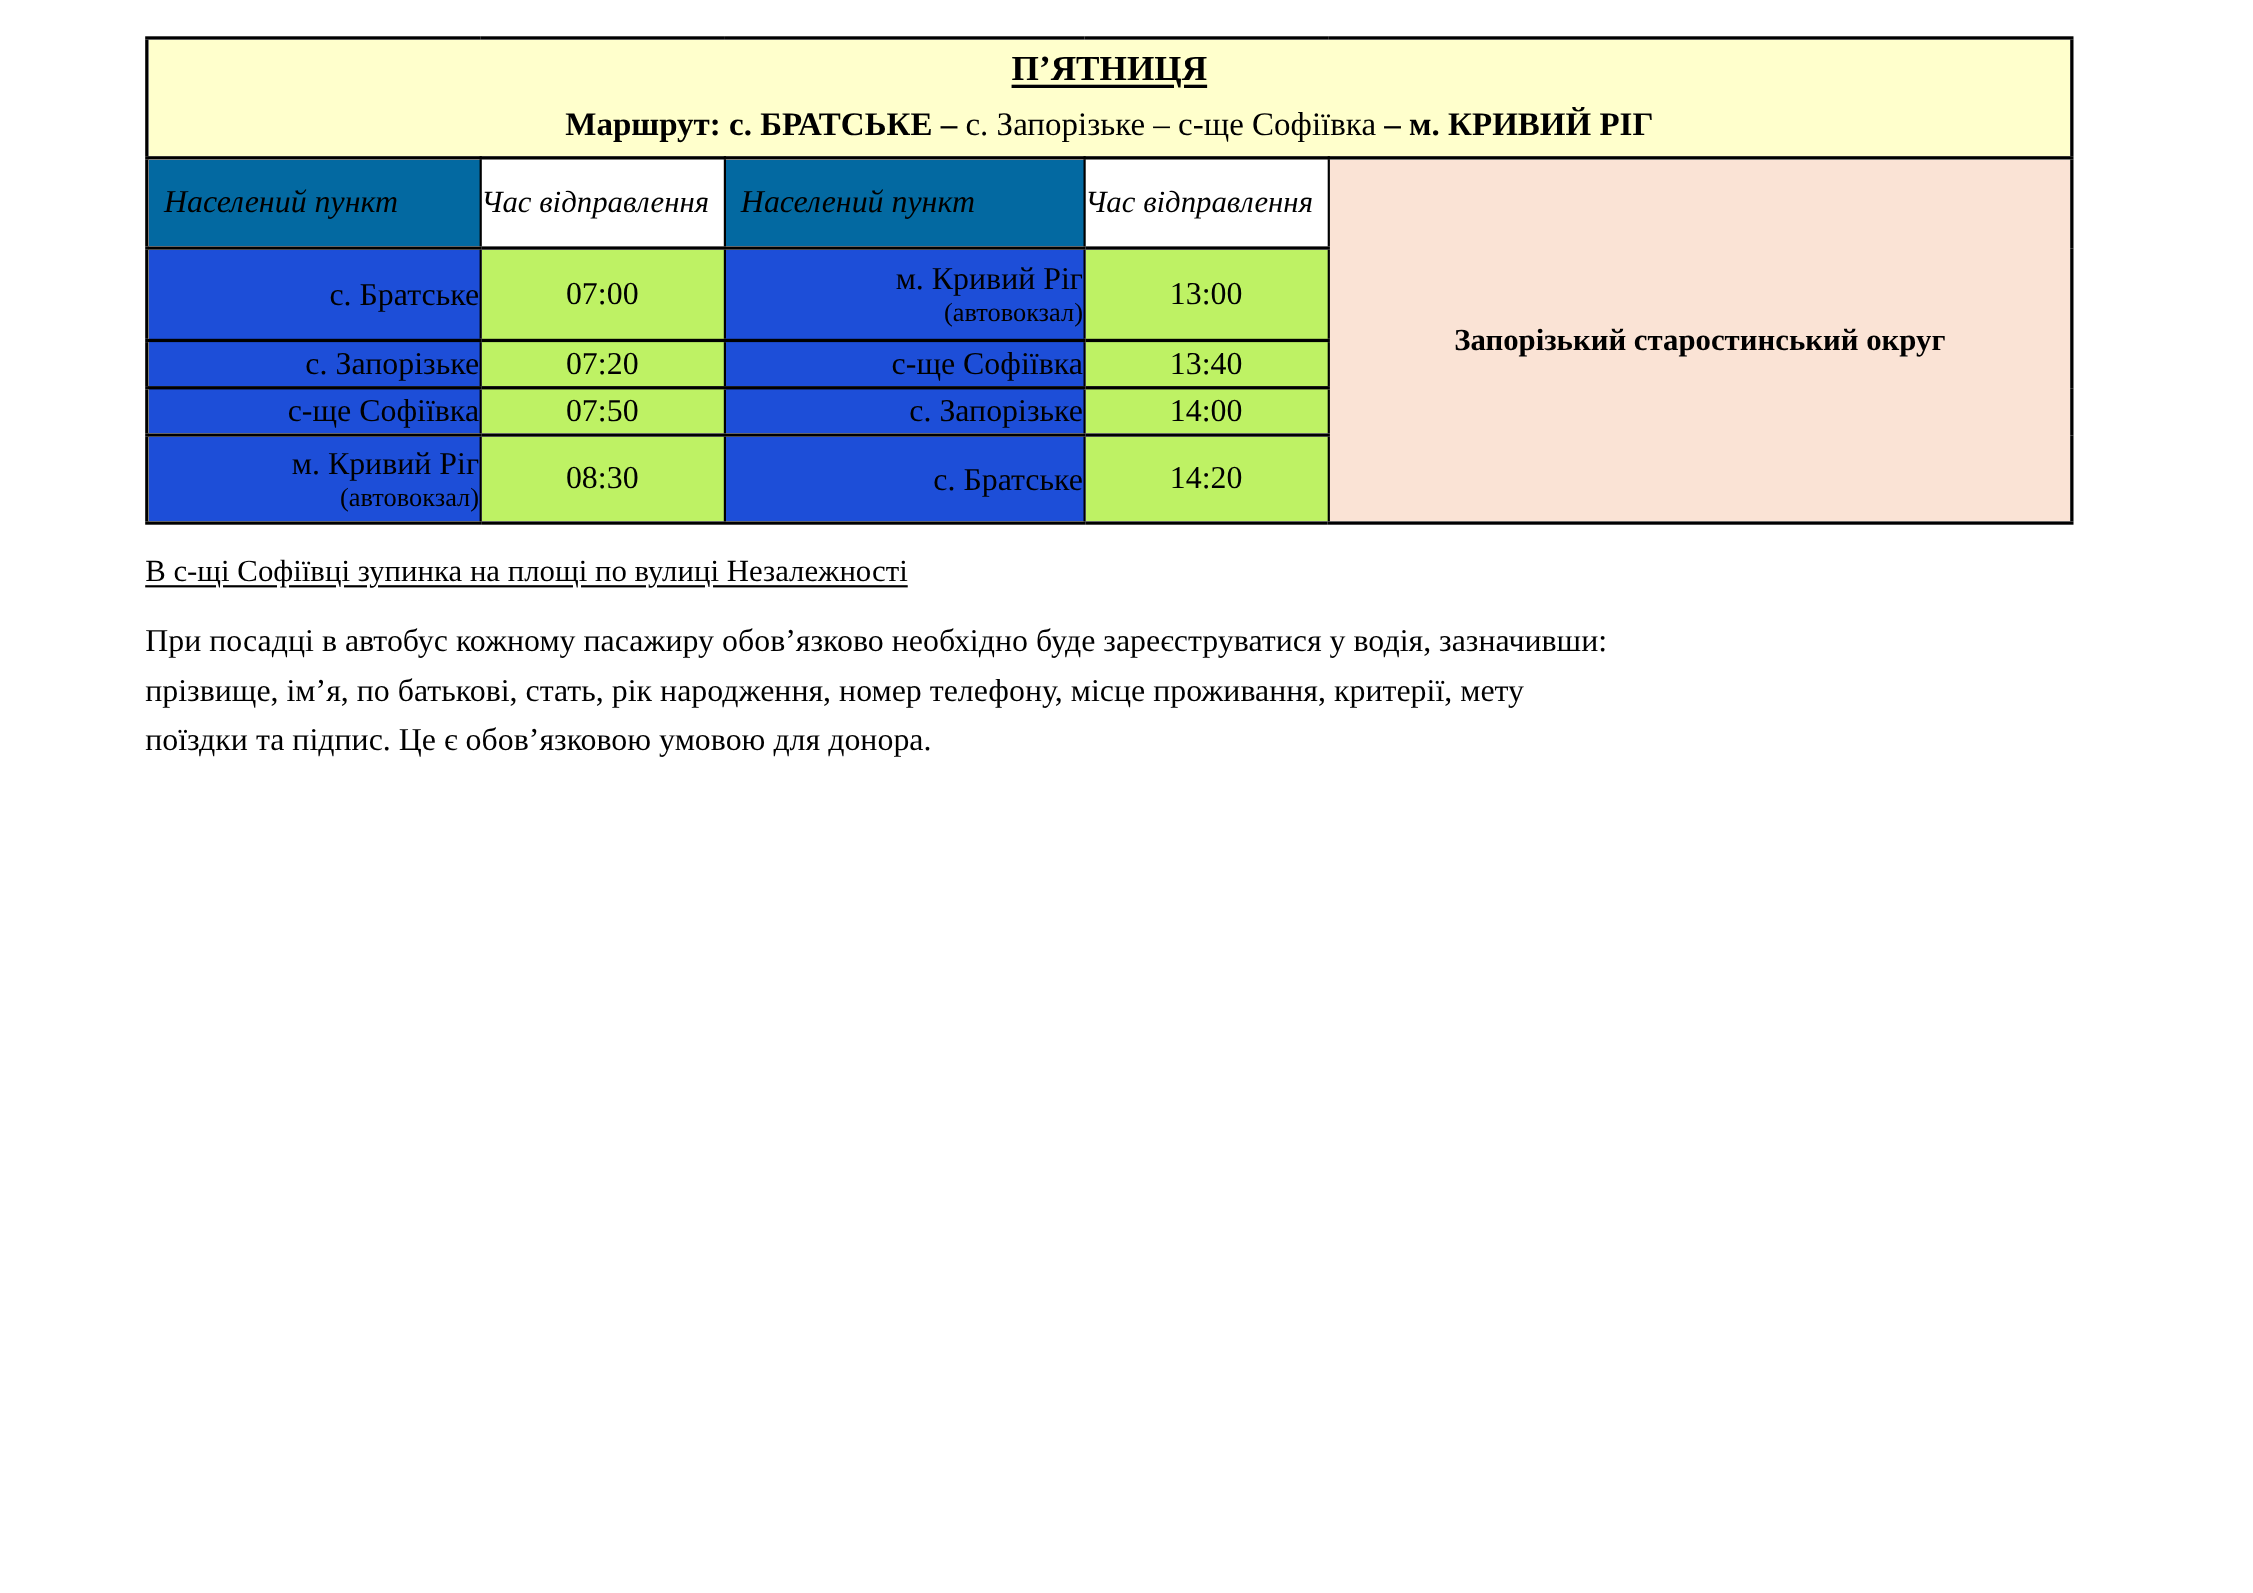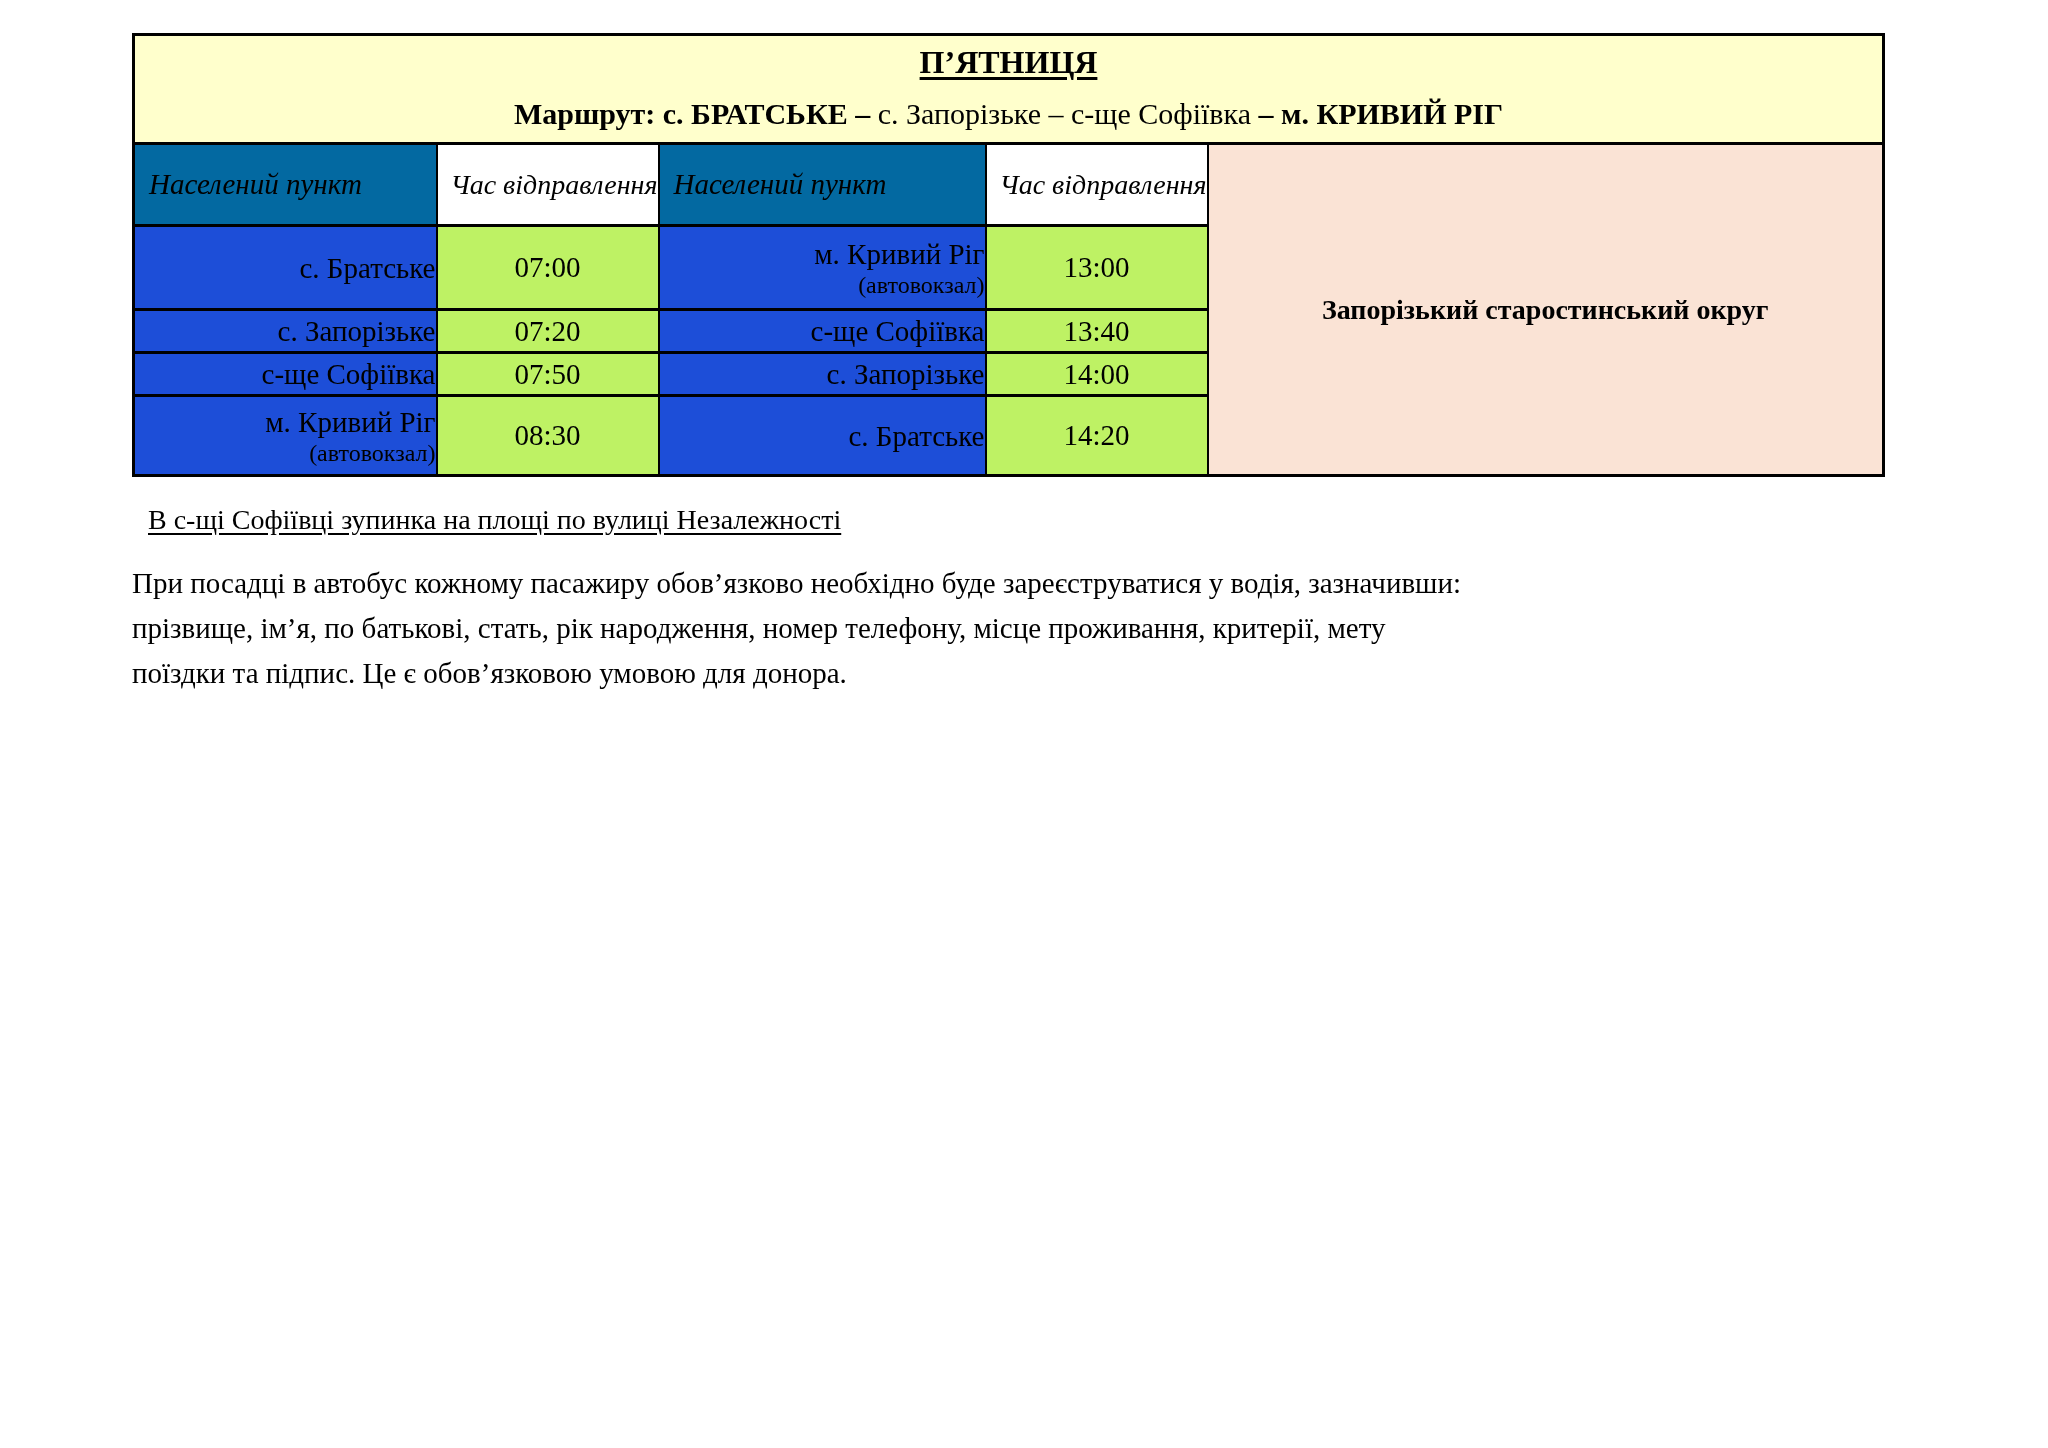--- a/index.html
+++ b/index.html
@@ -65,21 +65,21 @@
     font-size: 29px;
     text-align: left;
     vertical-align: middle;
     padding-left: 14px !important;
   }
   .cell-time-h {
     background: #ffffff;
     font-style: italic;
     font-size: 28px;
     line-height: 36px;
-    text-align: right;
+    text-align: left;
     vertical-align: middle;
   }
   .cell-place {
     background: #1d4ed8;
     font-size: 29px;
     text-align: right;
     vertical-align: middle;
     padding-left: 14px !important;
     line-height: 34px;
   }
@@ -95,21 +95,21 @@
   }
   .cell-district {
     background: #FAE3D5;
     font-weight: bold;
     font-size: 28px;
     text-align: center;
     vertical-align: middle;
     padding: 0 20px !important;
   }
   .note {
-    margin: 16px;
+    margin: 0;
     font-size: 28px;
     line-height: 38px;
     width: 1700px;
   }
   .note .ul { text-decoration: underline; text-underline-offset: 4px; }
   .note-1 { margin-top: 24px; }
   .note-2 { margin-top: 32px; }
   .bold-para {
     margin: 22px 0 0 0;
     font-weight: normal;

